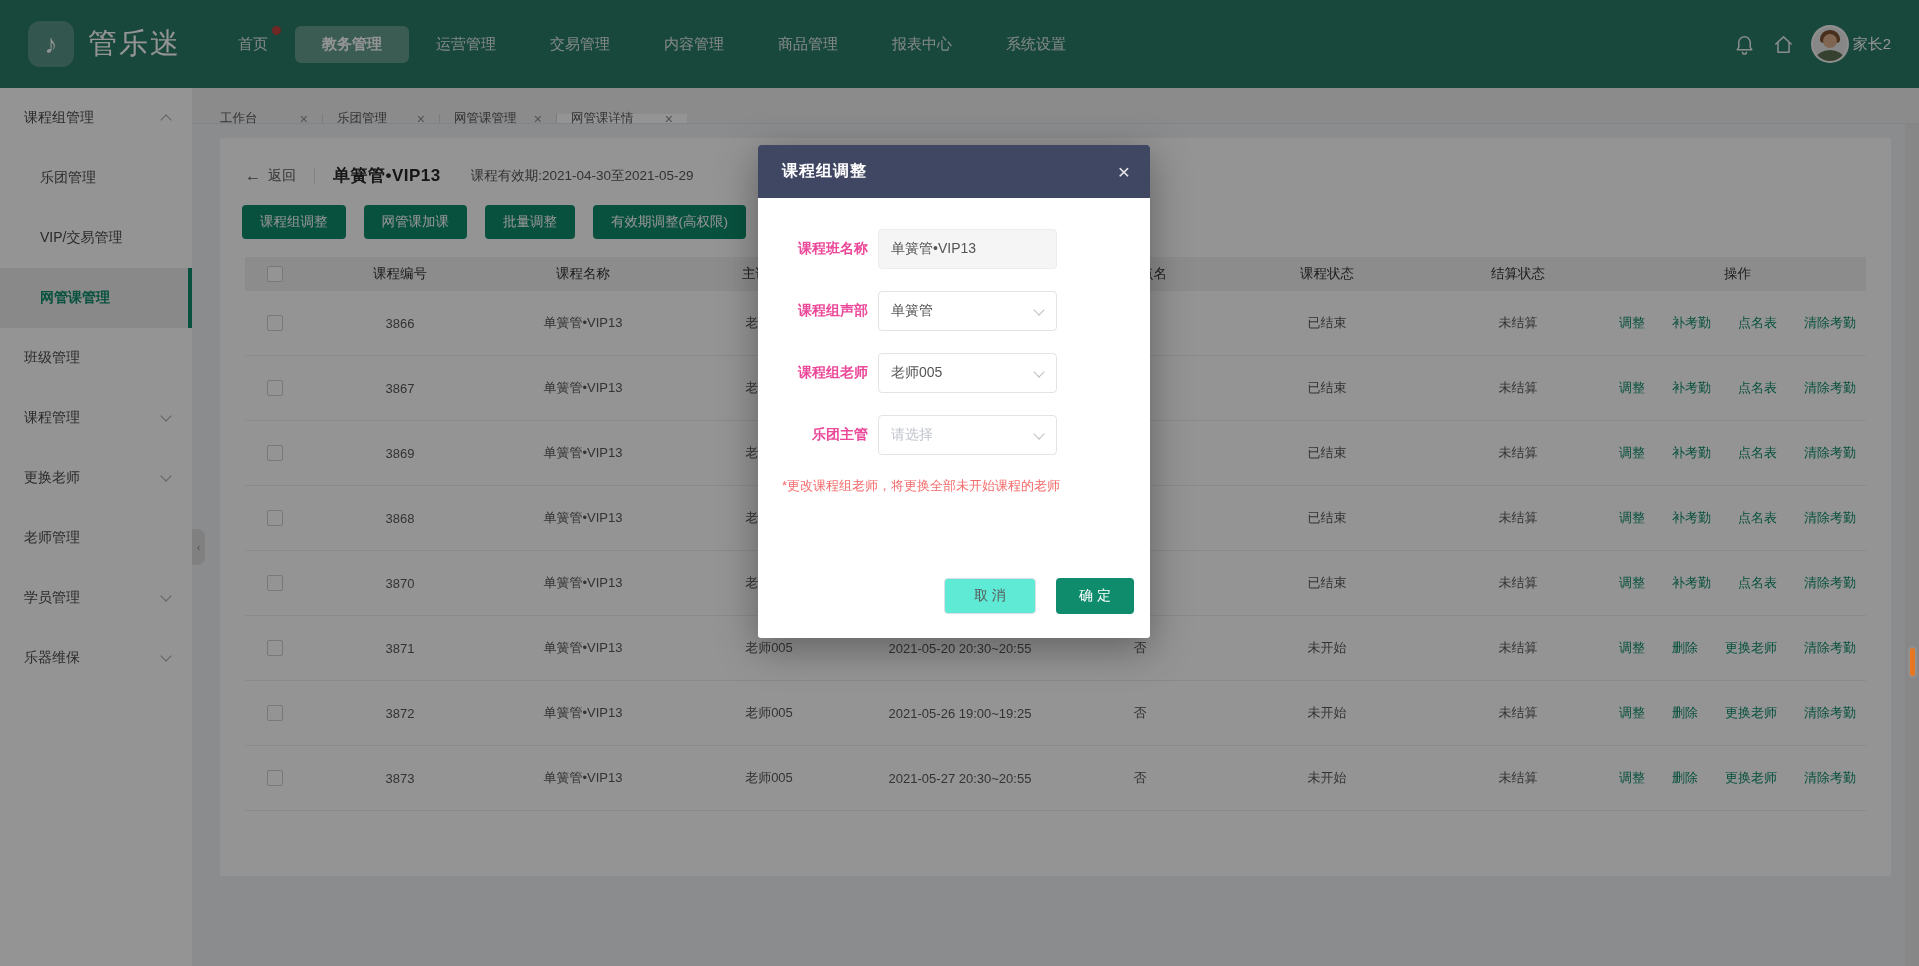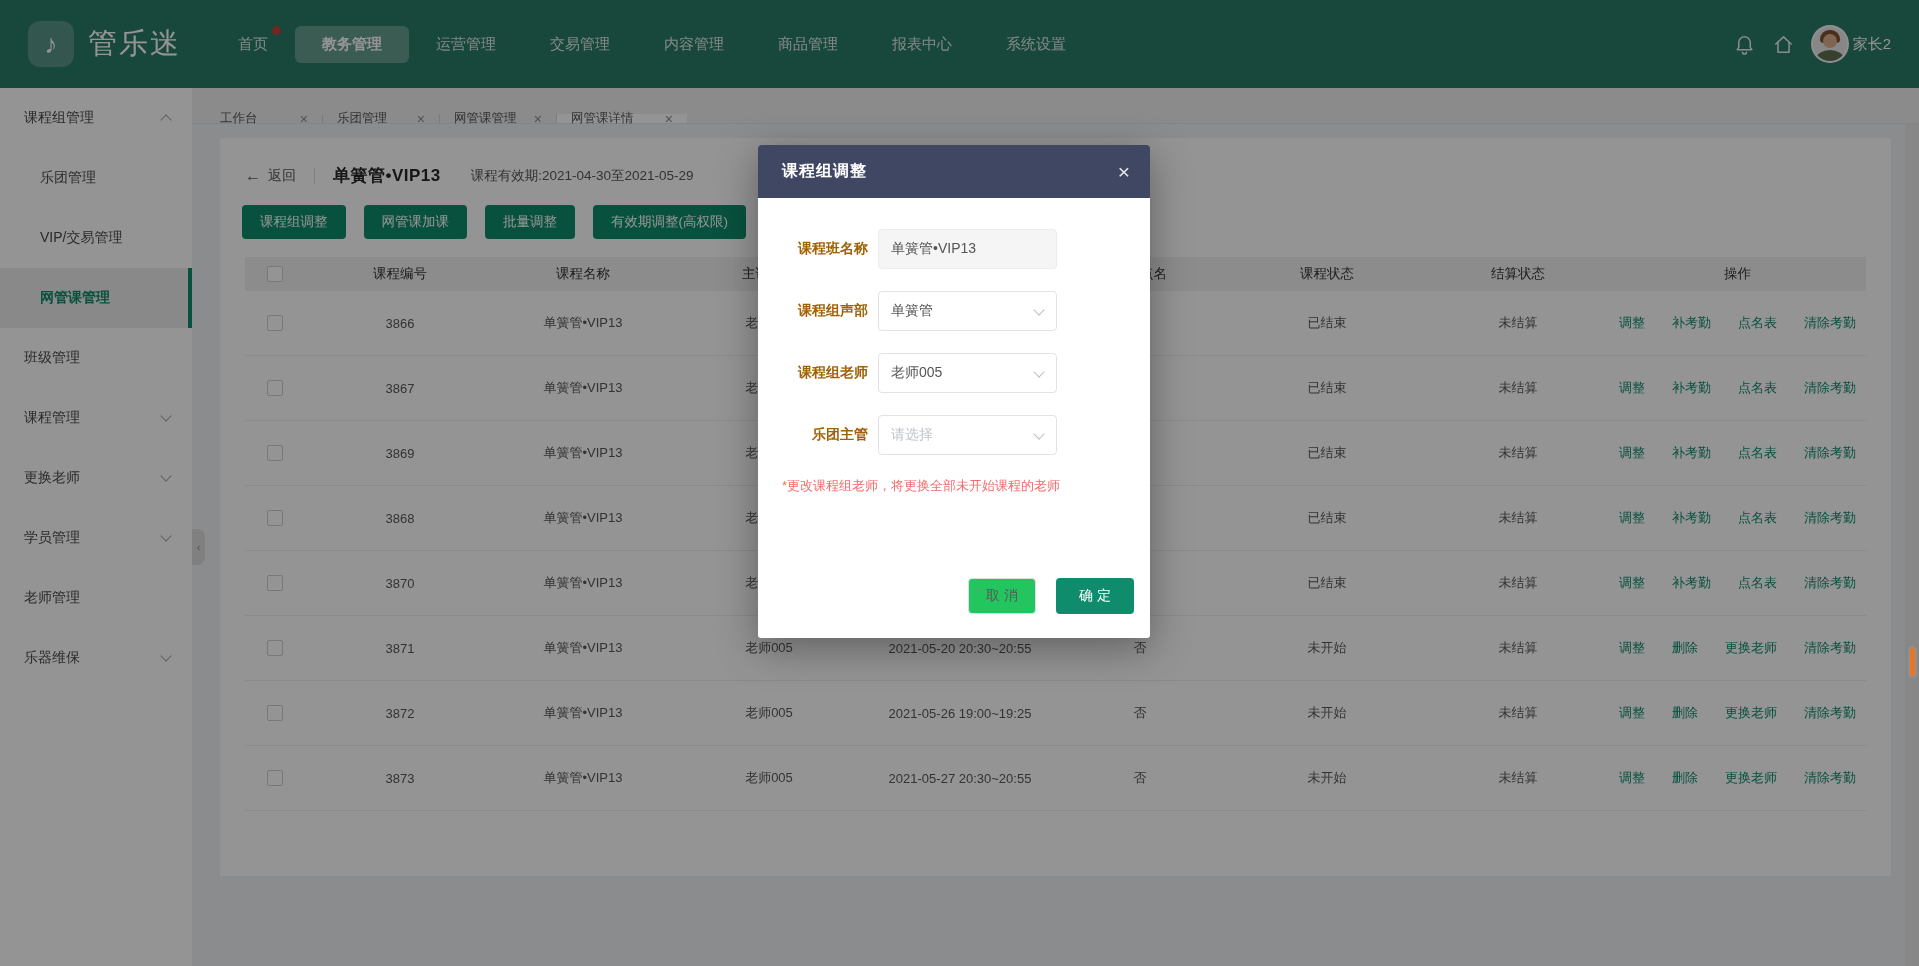--- a/index.html
+++ b/index.html
@@ -84,33 +84,33 @@
   .overlay { position:absolute; inset:0; background:rgba(0,0,0,.42); z-index:50; }
   .modal { position:absolute; left:758px; top:145px; width:392px; height:493px;
     background:#fff; border-radius:3px; z-index:60; box-shadow:0 10px 40px rgba(0,0,0,.35); }
   .modal-head { height:53px; background:var(--modal-header-bg,#404763);
     border-radius:3px 3px 0 0; display:flex; align-items:center; padding:0 20px 0 24px; }
   .modal-title { color:#fff; font-size:16px; font-weight:bold; letter-spacing:1px; }
   .modal-close { margin-left:auto; color:#e8e8e8; font-size:21px; line-height:1; cursor:pointer; }
   .modal-body { padding:31px 24px 0 24px; }
   .field-row { display:flex; align-items:center; height:40px; margin-bottom:22px; }
   .field-label { width:86px; text-align:right; margin-right:10px; font-size:14px;
-    color:#a16207; font-weight:600; white-space:nowrap; }
+    color:#ec4899; font-weight:600; white-space:nowrap; }
   .field-box { position:relative; width:179px; height:40px; border:1px solid #e3e3e3;
     border-radius:4px; background:#fff; display:flex; align-items:center;
     padding:0 26px 0 12px; font-size:14px; color:#555; cursor:pointer; }
   .field-box.disabled { background:#f5f5f5; border-color:#ececec; cursor:default; }
   .sel-chev { position:absolute; right:13px; top:14px; width:8px; height:8px;
     border-right:1.5px solid #bfbfbf; border-bottom:1.5px solid #bfbfbf; transform:rotate(45deg); }
   .placeholder { color:#c0c4cc; }
   .modal-warning { margin-top:14px; font-size:13px; color:var(--warning-red,#F56C6C); }
   .modal-footer { position:absolute; right:16px; bottom:24px; display:flex; gap:20px; }
-  .btn-cancel { width:68px; height:36px; background:#22c55e; border:1px solid #dcdfe6;
+  .btn-cancel { width:92px; height:36px; background:#5eead4; border:1px solid #dcdfe6;
     border-radius:4px; color:#595959; font-size:14px; cursor:pointer;
-    font-family:Liberation Sans, sans-serif; }
+    font-family:Liberation Serif, serif; }
   .btn-confirm { width:78px; height:36px; background:var(--primary,#0F8C6C); border:none;
     border-radius:4px; color:#fff; font-size:14px; cursor:pointer;
     font-family:"Liberation Sans","DejaVu Sans",sans-serif; }
   
   .scroll-track { position:absolute; right:0; top:124px; bottom:0; width:14px; background:#e8e8e8; z-index:15; }
   .scroll-thumb { position:absolute; right:2px; top:646px; width:9px; height:32px;
     background:var(--scrollbar-orange,#E87722); border:2px solid #909090; border-radius:5px;
     z-index:70; cursor:pointer; }
 </style>
 </head>
@@ -168,25 +168,25 @@
     </div>
     <div class="side-item">
       <span>课程管理</span>
       <span class="chev down"></span>
     </div>
     <div class="side-item">
       <span>更换老师</span>
       <span class="chev down"></span>
     </div>
     <div class="side-item">
+      <span>老师管理</span>
+    </div>
+    <div class="side-item">
       <span>学员管理</span>
       <span class="chev down"></span>
-    </div>
-    <div class="side-item">
-      <span>老师管理</span>
     </div>
     <div class="side-item">
       <span>乐器维保</span>
       <span class="chev down"></span>
     </div>
   </div>
 <div class="collapse-handle">‹</div>
 
 <div class="tabbar" id="tabbar">
     <div class="tab">

